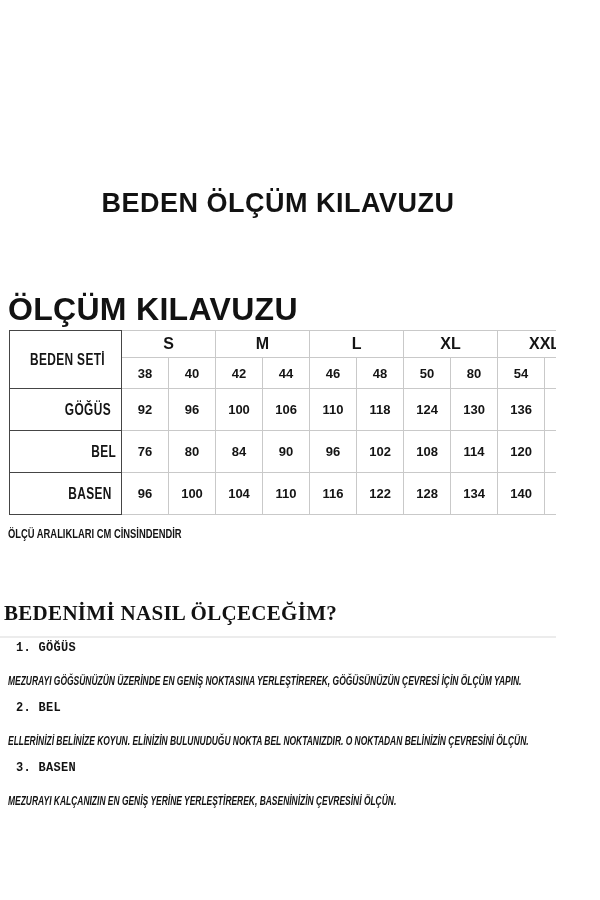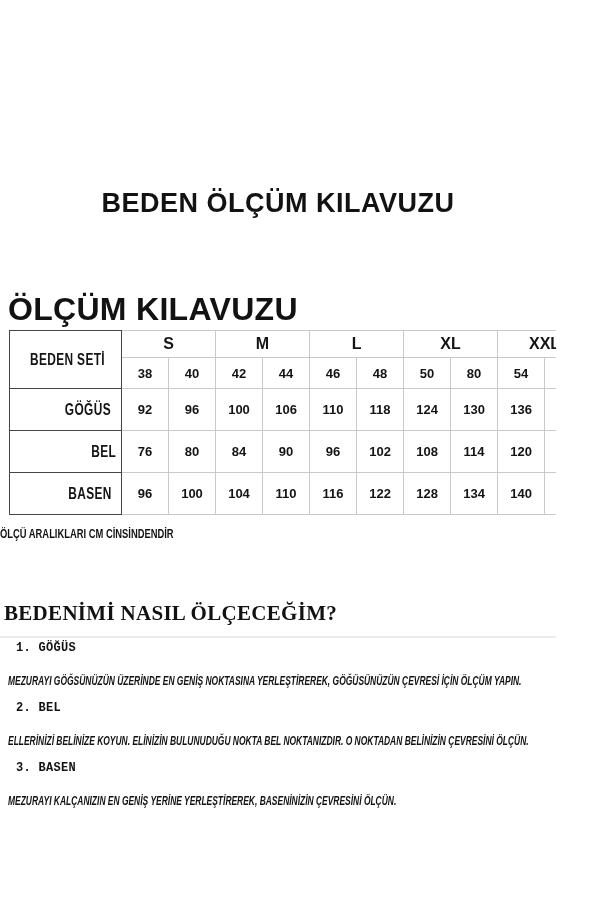--- a/index.html
+++ b/index.html
@@ -49,21 +49,21 @@
   .size-table td.num { font-size: 13px; }
   .cond {
     display: inline-block;
     font-size: 17px;
     font-weight: bold;
     letter-spacing: 0.5px;
     transform: scaleX(0.70);
     transform-origin: center center;
     white-space: nowrap;
   }
-  .footnote-wrap { position: absolute; top: 524px; left: 0; text-align: center; }
+  .footnote-wrap { position: absolute; top: 524px; left: 8px; text-align: center; }
   .footnote-wrap .cond-left {
     display: inline-block;
     font-size: 12.5px;
     font-weight: bold;
     transform: scaleX(0.75);
     transform-origin: left center;
     white-space: nowrap;
   }
   .howto-title {
     position: absolute;

